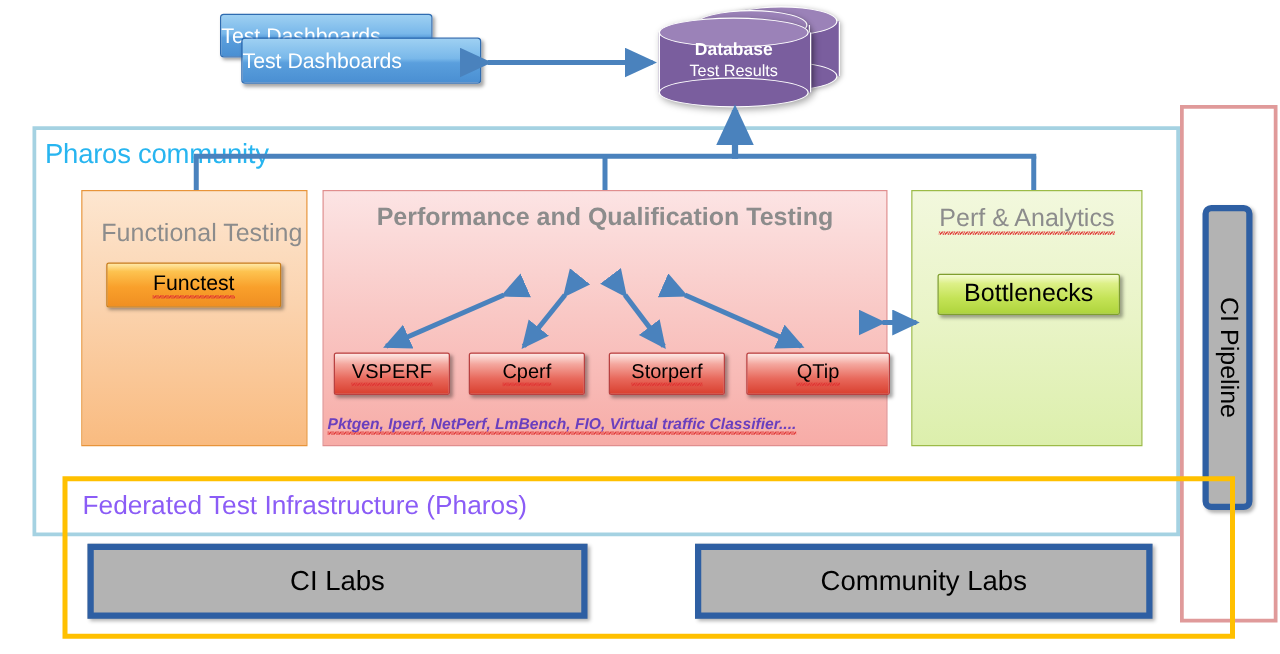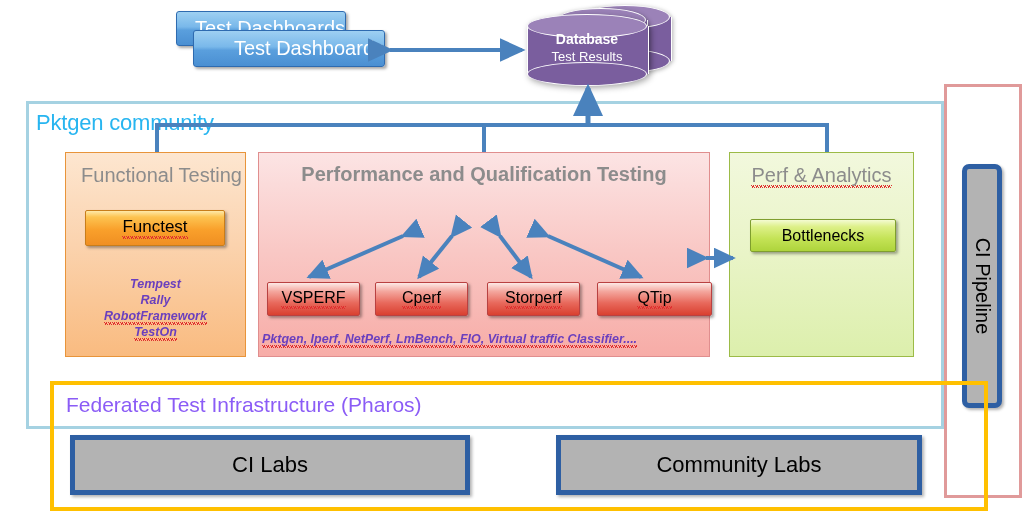--- a/index.html
+++ b/index.html
@@ -39,21 +39,21 @@
   .panel{border-width:1px;border-style:solid;}
   .panel-title{
     position:absolute;left:0;right:0;text-align:center;
     color:#8c8c8c;font-size:20px;white-space:nowrap;
   }
   #panel-functional{
     left:65px;top:152px;width:181px;height:205px;
     border-color:#e8943a;
     background:linear-gradient(to bottom,#fde6d0 0%,#fbd3ae 45%,#f9bb80 100%);
   }
-  #panel-functional .panel-title{top:11px;padding-left:12px;}
+  #panel-functional .panel-title{top:23px;padding-left:12px;}
   #panel-performance{
     left:258px;top:152px;width:452px;height:205px;
     border-color:#e08e8e;
     background:linear-gradient(to bottom,#fce4e4 0%,#f9c8c5 48%,#f7aca7 100%);
     font-weight:bold;
   }
   #panel-performance .panel-title{top:10px;}
   #panel-analytics{
     left:729px;top:152px;width:185px;height:205px;
     border-color:#9cbb47;
@@ -74,21 +74,21 @@
     font-size:17px;
   }
   .btn-red{
     border:1px solid #b94141;
     background:linear-gradient(to bottom,#fde9e6 0%,#f4a79e 26%,#e8695c 62%,#d94030 100%);
     font-size:16px;
   }
   .btn-green{
     border:1px solid #7f9e2e;
     background:linear-gradient(to bottom,#f4fbd2 0%,#ddf088 22%,#c4e356 60%,#aed43c 100%);
-    font-size:16px;
+    font-size:20px;
   }
 
   #btn-functest{left:85px;top:210px;width:140px;height:36px;}
   #btn-yardstick{left:400px;top:191px;width:158px;height:40px;font-size:17px;}
   #btn-vsperf{left:267px;top:282px;width:93px;height:34px;}
   #btn-cperf{left:375px;top:282px;width:93px;height:34px;}
   #btn-storperf{left:487px;top:282px;width:93px;height:34px;}
   #btn-qtip{left:597px;top:282px;width:115px;height:34px;justify-content:center;}
   #btn-bottlenecks{left:750px;top:219px;width:146px;height:33px;}
 
@@ -100,22 +100,22 @@
   #functional-tools{left:65px;top:276px;width:181px;}
   #performance-tools{left:262px;top:331px;width:444px;text-align:left;font-size:12.5px;}
   .squig{
     background-image:repeating-linear-gradient(125deg,#e03030 0 1px,transparent 1px 2px);
     background-repeat:repeat-x;background-size:4px 3px;
     background-position:0 100%;padding-bottom:2px;
   }
 
   
   .dash{
-    position:absolute;display:flex;align-items:center;justify-content:flex-end;
-    color:#ffffff;font-size:20px;border:1px solid #2e6bb0;border-radius:3px;
+    position:absolute;display:flex;align-items:center;justify-content:flex-start;
+    color:#ffffff;font-size:17px;border:1px solid #2e6bb0;border-radius:3px;
     background:linear-gradient(to bottom,#9ed0f2 0%,#79b8ea 45%,#5a9fdd 55%,#4a8fd2 100%);
     box-shadow:2px 2px 3px rgba(0,0,0,.35);
   }
   #dash-back{left:176px;top:11px;width:168px;height:33px;}
   #dash-front{left:193px;top:30px;width:190px;height:35px;}
 
   
   .cyl{position:absolute;}
   .cyl .body{
     position:absolute;left:0;top:12px;width:100%;height:calc(100% - 24px);
@@ -189,33 +189,27 @@
     <div class="body"></div>
     <div class="top"></div>
     <div class="bot"></div>
   </div>
   <div id="db-label">
     <span class="l1">Database</span>
     <span class="l2">Test Results</span>
   </div>
 
   <div class="abs" id="testing-community-frame"></div>
-  <div class="abs" id="testing-community-label">Pktgen community</div>
+  <div class="abs" id="testing-community-label">Pharos community</div>
 
   <div class="abs panel" id="panel-functional">
     <div class="panel-title">Functional Testing</div>
   </div>
   <div class="btn3d btn-orange" id="btn-functest">
     <span class="squig">Functest</span>
-  </div>
-  <div class="tools-list" id="functional-tools">
-    <div><span>Tempest</span></div>
-    <div><span>Rally</span></div>
-    <div><span class="squig">RobotFramework</span></div>
-    <div><span class="squig">TestOn</span></div>
   </div>
 
   <div class="abs panel" id="panel-performance">
     <div class="panel-title">Performance and Qualification Testing</div>
   </div>
   <div class="btn3d btn-red" id="btn-vsperf">
     <span class="squig">VSPERF</span>
   </div>
   <div class="btn3d btn-red" id="btn-cperf">
     <span class="squig">Cperf</span>

